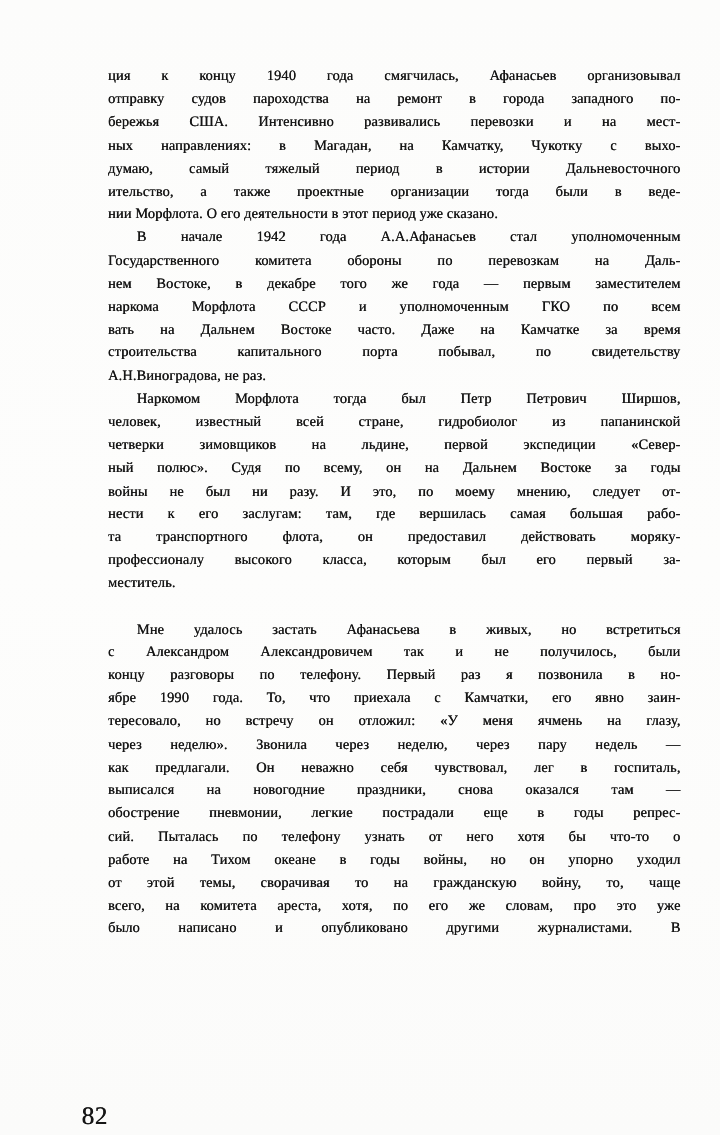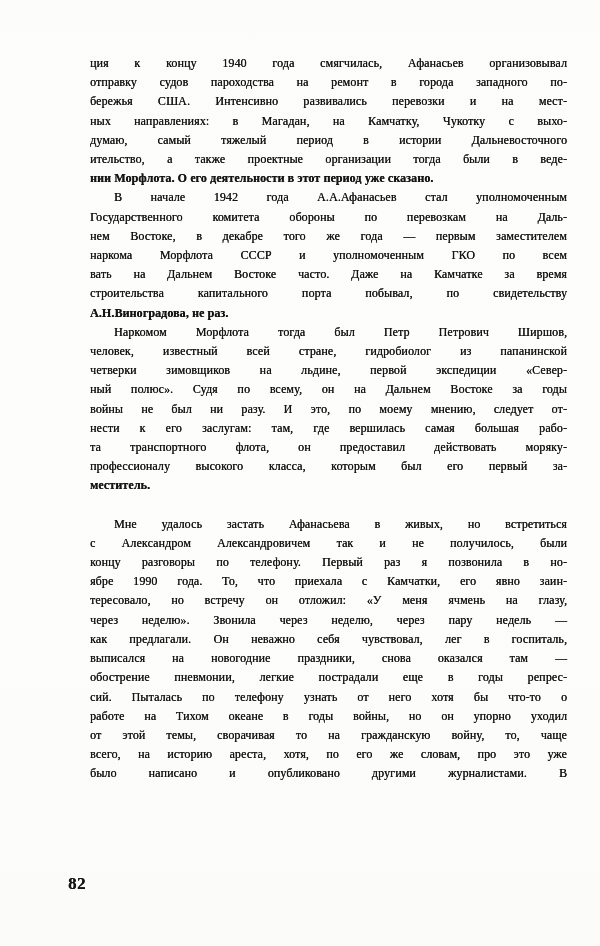--- a/index.html
+++ b/index.html
@@ -37,33 +37,31 @@
   }
   .line {
     text-align: justify;
     text-align-last: justify;
     white-space: nowrap;
     letter-spacing: 0.1px;
     text-shadow: 0.25px 0 0 currentColor;
   }
   .line.natural {
     text-align-last: left;
-    font-weight: bold;
   }
   .line.indent {
     padding-left: 24px;
   }
   .page-number {
     position: absolute;
     left: 68px;
-    top: 874px;
-    font-size: 17px;
+    top: 918px;
+    font-size: 21px;
     letter-spacing: 0.5px;
     text-shadow: 0.25px 0 0 currentColor;
-    font-weight: bold;
   }
 </style>
 </head>
 <body>
 
 <div class="book-page">
   <div class="text-block">
       <div class="paragraph">
         <div class="line">ция к концу 1940 года смягчилась, Афанасьев организовывал</div>
         <div class="line">отправку судов пароходства на ремонт в города западного по-</div>
@@ -99,18 +97,18 @@
         <div class="line">концу разговоры по телефону. Первый раз я позвонила в но-</div>
         <div class="line">ябре 1990 года. То, что приехала с Камчатки, его явно заин-</div>
         <div class="line">тересовало, но встречу он отложил: «У меня ячмень на глазу,</div>
         <div class="line">через неделю». Звонила через неделю, через пару недель —</div>
         <div class="line">как предлагали. Он неважно себя чувствовал, лег в госпиталь,</div>
         <div class="line">выписался на новогодние праздники, снова оказался там —</div>
         <div class="line">обострение пневмонии, легкие пострадали еще в годы репрес-</div>
         <div class="line">сий. Пыталась по телефону узнать от него хотя бы что-то о</div>
         <div class="line">работе на Тихом океане в годы войны, но он упорно уходил</div>
         <div class="line">от этой темы, сворачивая то на гражданскую войну, то, чаще</div>
-        <div class="line">всего, на историю ареста, хотя, по его же словам, про это уже</div>
+        <div class="line">всего, на комитета ареста, хотя, по его же словам, про это уже</div>
         <div class="line">было написано и опубликовано другими журналистами. В</div>
       </div>
     </div>
   <div class="page-number">82</div>
 </div>
 
 </body></html>

